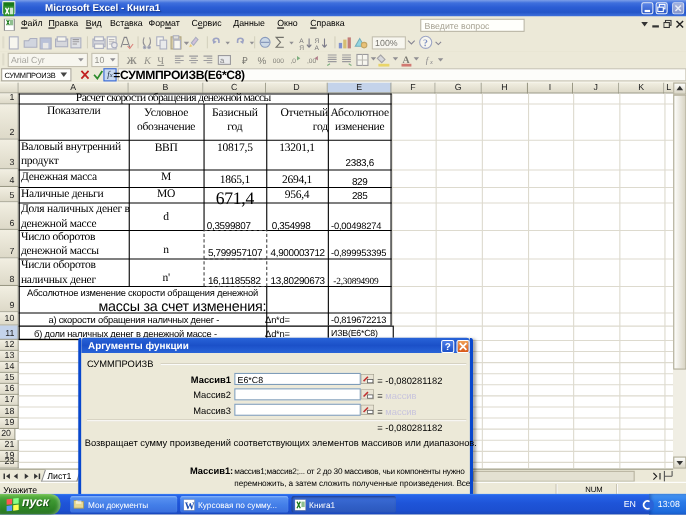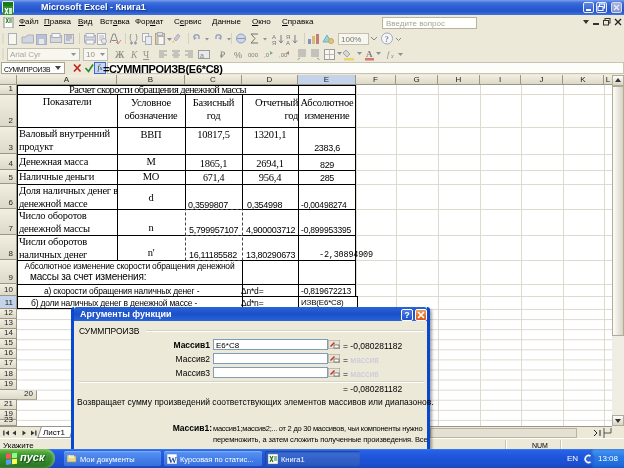--- a/index.html
+++ b/index.html
@@ -300,21 +300,21 @@
       </div>
   <div class="abs hdr" style="left:0;top:284.4px;width:17px;height:10.079999999999984px;">
         <span style="position:absolute;right:3px;bottom:1px;">17</span>
       </div>
   <div class="abs hdr" style="left:0;top:294.47999999999996px;width:17px;height:10.079999999999984px;">
         <span style="position:absolute;right:3px;bottom:1px;">18</span>
       </div>
   <div class="abs hdr" style="left:0;top:304.55999999999995px;width:17px;height:10.079999999999984px;">
         <span style="position:absolute;right:3px;bottom:1px;">19</span>
       </div>
-  <div class="abs hdr" style="left:0;top:314.63999999999993px;width:37px;height:10.079999999999984px;">
+  <div class="abs hdr" style="left:0;top:314.63999999999993px;width:14px;height:10.079999999999984px;">
         <span style="position:absolute;right:3px;bottom:1px;">20</span>
       </div>
   <div class="abs hdr" style="left:0;top:324.7199999999999px;width:17px;height:10.079999999999984px;">
         <span style="position:absolute;right:3px;bottom:1px;">21</span>
       </div>
   <div class="abs hdr" style="left:0;top:334.7999999999999px;width:17px;height:10.079999999999984px;">
         <span style="position:absolute;right:3px;bottom:1px;">19</span>
       </div>
   <div class="abs hdr" style="left:0;top:344.8799999999999px;width:17px;height:6.120000000000118px;">
         <span style="position:absolute;right:3px;bottom:1px;">23</span>
@@ -391,40 +391,40 @@
   <div class="abs" style="left:185px;top:54px;width:57px;text-align:center;font-family:'Liberation Serif',serif;font-size:10.5px;letter-spacing:-0.25px;white-space:nowrap;">10817,5</div>
   <div class="abs" style="left:242px;top:54px;width:56px;text-align:center;font-family:'Liberation Serif',serif;font-size:10.5px;letter-spacing:-0.25px;white-space:nowrap;">13201,1</div>
   <div class="abs" style="left:298px;top:67.5px;width:58px;text-align:center;font-family:'Liberation Sans',sans-serif;font-size:9px;letter-spacing:-0.3px;white-space:nowrap;">2383,6</div>
   <div class="abs" style="left:19px;top:81px;font-family:'Liberation Serif',serif;font-size:10.5px;letter-spacing:-0.25px;">Денежная масса</div>
   <div class="abs" style="left:117px;top:81px;width:68px;text-align:center;font-family:'Liberation Serif',serif;font-size:10.5px;letter-spacing:-0.25px;white-space:nowrap;">М</div>
   <div class="abs" style="left:185px;top:83px;width:57px;text-align:center;font-family:'Liberation Serif',serif;font-size:10.5px;letter-spacing:-0.25px;white-space:nowrap;">1865,1</div>
   <div class="abs" style="left:242px;top:83px;width:56px;text-align:center;font-family:'Liberation Serif',serif;font-size:10.5px;letter-spacing:-0.25px;white-space:nowrap;">2694,1</div>
   <div class="abs" style="left:298px;top:85px;width:58px;text-align:center;font-family:'Liberation Sans',sans-serif;font-size:9px;letter-spacing:-0.3px;white-space:nowrap;">829</div>
   <div class="abs" style="left:19px;top:96px;font-family:'Liberation Serif',serif;font-size:10.5px;letter-spacing:-0.25px;">Наличные деньги</div>
   <div class="abs" style="left:117px;top:96px;width:68px;text-align:center;font-family:'Liberation Serif',serif;font-size:10.5px;letter-spacing:-0.25px;white-space:nowrap;">МО</div>
-  <div class="abs" style="left:185px;top:97px;width:57px;text-align:center;font-family:'Liberation Serif',serif;font-size:10px;letter-spacing:-0.25px;white-space:nowrap;">671,4</div>
+  <div class="abs" style="left:185px;top:97px;width:57px;text-align:center;font-family:'Liberation Serif',serif;font-size:16px;letter-spacing:-0.25px;white-space:nowrap;">671,4</div>
   <div class="abs" style="left:242px;top:97px;width:56px;text-align:center;font-family:'Liberation Serif',serif;font-size:10.5px;letter-spacing:-0.25px;white-space:nowrap;">956,4</div>
   <div class="abs" style="left:298px;top:98px;width:58px;text-align:center;font-family:'Liberation Sans',sans-serif;font-size:9px;letter-spacing:-0.3px;white-space:nowrap;">285</div>
   <div class="abs" style="left:19px;top:109px;font-family:'Liberation Serif',serif;font-size:10.5px;letter-spacing:-0.25px;line-height:13px;white-space:nowrap;">Доля наличных денег в<br>денежной массе</div>
   <div class="abs" style="left:117px;top:117px;width:68px;text-align:center;font-family:'Liberation Serif',serif;font-size:10.5px;letter-spacing:-0.25px;white-space:nowrap;">d</div>
   <div class="abs" style="left:188px;top:124.5px;font-family:'Liberation Sans',sans-serif;font-size:9px;letter-spacing:-0.3px;">0,3599807</div>
   <div class="abs" style="left:247px;top:124.5px;font-family:'Liberation Sans',sans-serif;font-size:9px;letter-spacing:-0.3px;">0,354998</div>
   <div class="abs" style="left:301px;top:125px;font-family:'Liberation Sans',sans-serif;font-size:8.5px;letter-spacing:-0.2px;">-0,00498274</div>
   <div class="abs" style="left:19px;top:134px;font-family:'Liberation Serif',serif;font-size:10.5px;letter-spacing:-0.25px;line-height:13px;white-space:nowrap;">Число оборотов<br>денежной массы</div>
   <div class="abs" style="left:117px;top:147px;width:68px;text-align:center;font-family:'Liberation Serif',serif;font-size:10.5px;letter-spacing:-0.25px;white-space:nowrap;">n</div>
   <div class="abs" style="left:189px;top:149.5px;font-family:'Liberation Sans',sans-serif;font-size:9px;letter-spacing:-0.3px;">5,799957107</div>
   <div class="abs" style="left:246px;top:149.5px;font-family:'Liberation Sans',sans-serif;font-size:9px;letter-spacing:-0.3px;">4,900003712</div>
   <div class="abs" style="left:301px;top:150px;font-family:'Liberation Sans',sans-serif;font-size:8.5px;letter-spacing:-0.2px;">-0,899953395</div>
   <div class="abs" style="left:19px;top:160px;font-family:'Liberation Serif',serif;font-size:10.5px;letter-spacing:-0.25px;line-height:13px;white-space:nowrap;">Числи оборотов<br>наличных денег</div>
   <div class="abs" style="left:117px;top:172px;width:68px;text-align:center;font-family:'Liberation Serif',serif;font-size:10.5px;letter-spacing:-0.25px;white-space:nowrap;">n'</div>
   <div class="abs" style="left:189px;top:174.5px;font-family:'Liberation Sans',sans-serif;font-size:9px;letter-spacing:-0.3px;">16,11185582</div>
   <div class="abs" style="left:246px;top:174.5px;font-family:'Liberation Sans',sans-serif;font-size:9px;letter-spacing:-0.3px;">13,80290673</div>
-  <div class="abs" style="left:303px;top:175px;font-family:Liberation Mono, monospace;font-size:8.5px;letter-spacing:-0.2px;margin-left:16px;">-2,30894909</div>
+  <div class="abs" style="left:303px;top:175px;font-family:Liberation Serif, serif;font-size:8.5px;letter-spacing:-0.2px;">-2,30894909</div>
   <div class="abs" style="left:17px;top:186px;width:225px;text-align:center;font-family:'Liberation Sans',sans-serif;font-size:8.5px;letter-spacing:-0.2px;white-space:nowrap;">Абсолютное изменение скорости обращения денежной</div>
-  <div class="abs" style="left:30px;top:196px;width:225px;text-align:left;font-family:'Liberation Sans',sans-serif;font-size:10px;letter-spacing:-0.2px;white-space:nowrap;">массы за счет изменения:</div>
+  <div class="abs" style="left:17px;top:196px;width:225px;text-align:right;font-family:'Liberation Sans',sans-serif;font-size:13px;letter-spacing:-0.2px;white-space:nowrap;">массы за счет изменения:</div>
   <div class="abs" style="left:44px;top:211px;font-family:'Liberation Sans',sans-serif;font-size:8.5px;letter-spacing:-0.2px;">а) скорости обращения наличных денег -</div>
   <div class="abs" style="left:241px;top:211px;font-family:'Liberation Sans',sans-serif;font-size:8.5px;letter-spacing:-0.2px;">Δn*d=</div>
   <div class="abs" style="left:301px;top:211px;font-family:'Liberation Sans',sans-serif;font-size:8.5px;letter-spacing:-0.2px;">-0,819672213</div>
   <div class="abs" style="left:31px;top:223px;font-family:'Liberation Sans',sans-serif;font-size:8.5px;letter-spacing:-0.2px;">б) доли наличных денег в денежной массе -</div>
   <div class="abs" style="left:241px;top:223px;font-family:'Liberation Sans',sans-serif;font-size:8.5px;letter-spacing:-0.2px;">Δd*n=</div>
   <div class="abs" style="left:298px;top:220.5px;width:60px;height:14px;background:#fff;border:1px solid #000;box-sizing:border-box;"></div>
   <div class="abs" style="left:301px;top:223px;font-family:'Liberation Sans',sans-serif;font-size:8px;letter-spacing:-0.2px;">ИЗВ(E6*C8)</div>
   </div>
   <div id="vscroll" class="abs">
     <div class="sbtn abs" style="top:0;"><svg width="10" height="9" viewBox="0 0 10 9">
@@ -528,21 +528,21 @@
           <path d="M0 1 h3 l1 1 h5 v6 h-9 z" fill="#e8d890" stroke="#a89850" stroke-width="0.7"></path>
           <rect x="2" y="1" width="5" height="3" fill="#fff" opacity="0.6"></rect>
         </svg>
       <span class="abs" style="left:16px;top:3.5px;">Мои документы</span>
     </div>
     <div class="task abs" style="left:164px;width:98px;">
       <svg class="abs" style="left:3px;top:3px;" width="10" height="10" viewBox="0 0 10 10">
           <rect x="0" y="0" width="10" height="10" fill="#fff" stroke="#888" stroke-width="0.6"></rect>
           <text x="1" y="8.5" font-size="9" font-weight="bold" fill="#2050b0" font-family="Liberation Serif">W</text>
         </svg>
-      <span class="abs" style="left:16px;top:3.5px;">Курсовая по статис...</span>
+      <span class="abs" style="left:16px;top:3.5px;">Курсовая по сумму...</span>
     </div>
     <div class="task abs" style="left:265px;width:95px;background:linear-gradient(180deg,#3e6fd8,#3160c8 55%,#2c58bc);box-shadow:inset 1px 1px 2px #1c3c8c;">
       <svg class="abs" style="left:3px;top:3px;" width="10" height="10" viewBox="0 0 10 10">
           <rect x="0" y="0" width="10" height="10" fill="#fff" stroke="#888" stroke-width="0.6"></rect>
           <path d="M2 2 L5 8 M5 2 L2 8" stroke="#1a7a1a" stroke-width="1.2" fill="none"></path>
           <rect x="6" y="2" width="3" height="5" fill="#8fbf8f"></rect>
         </svg>
       <span class="abs" style="left:16px;top:3.5px;">Книга1</span>
     </div>
     <div class="abs" style="left:590px;top:0;width:34px;height:19px;background:linear-gradient(180deg,#4a9af5 0%,#2a7ae8 40%,#1a66d8 100%);box-shadow:inset 2px 0 3px rgba(0,30,120,.4);"></div>

